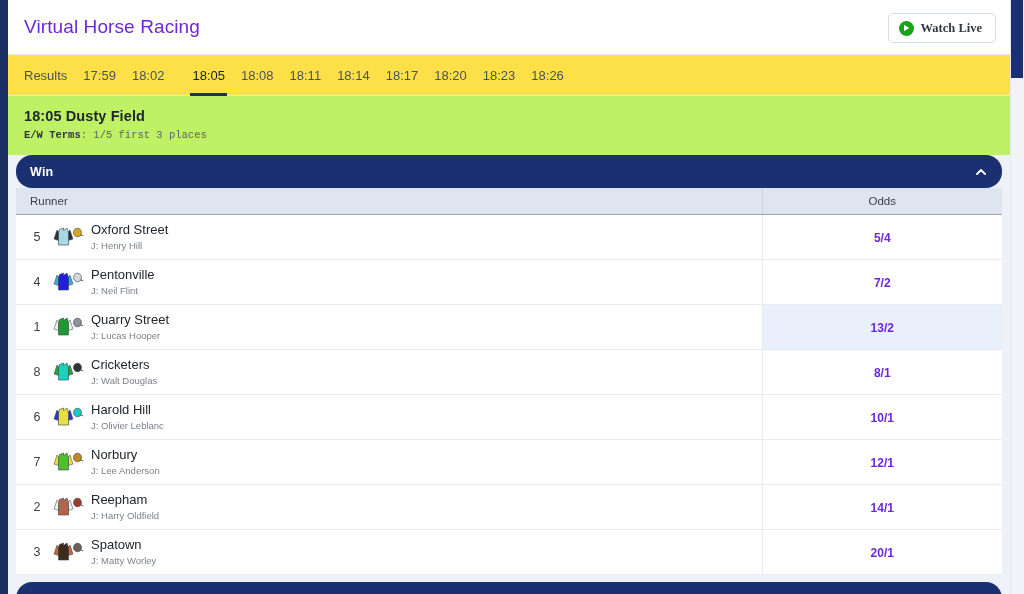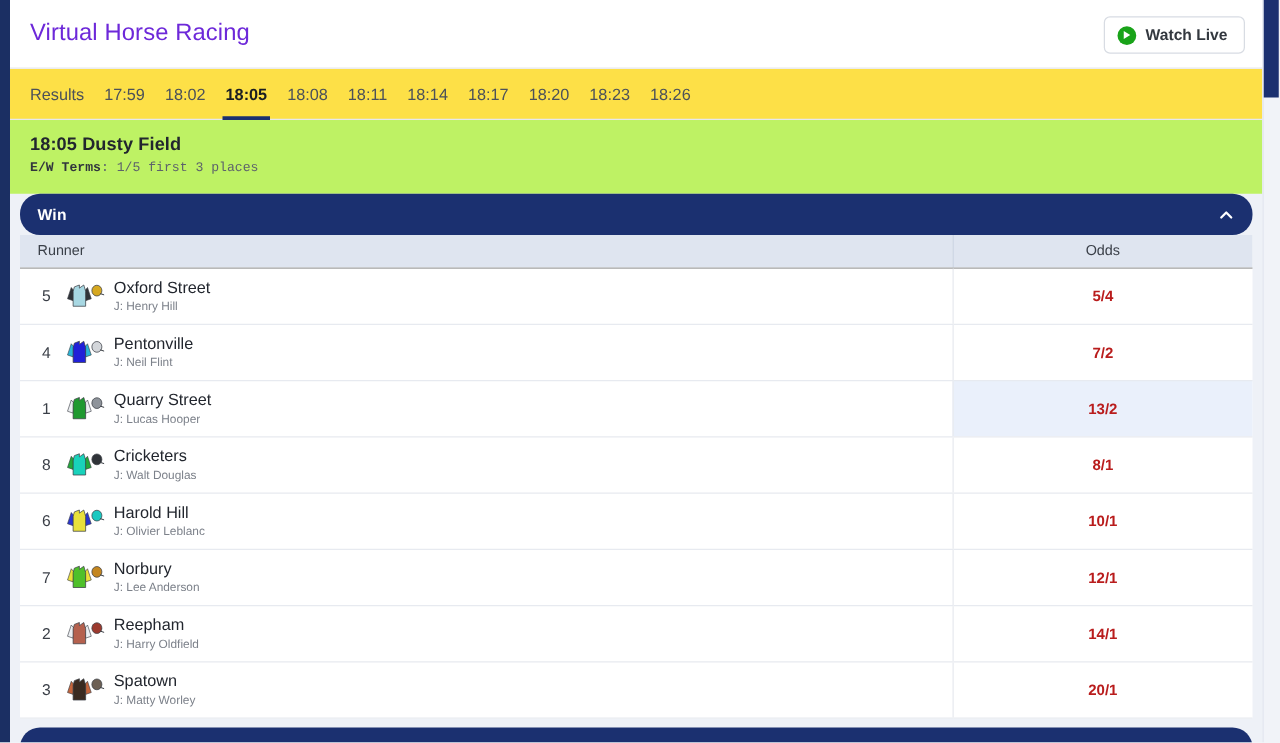--- a/index.html
+++ b/index.html
@@ -68,20 +68,21 @@
     padding: 0 13px 0 10px;
     border: 1px solid #d8dce3;
     border-radius: 5px;
     background: #fff;
     cursor: pointer;
   }
   .watch-live .lbl {
     font-size: 12.5px;
     color: #33383f;
     font-weight: 600;
+    font-family: Liberation Serif, serif;
   }
   .play-dot {
     width: 15px; height: 15px;
     border-radius: 50%;
     background: #19a319;
     display: flex; align-items: center; justify-content: center;
     flex: 0 0 auto;
   }
   .play-dot svg { display: block; }
 
@@ -100,21 +101,22 @@
     padding: 0 8px;
     font-size: 13px;
     color: #4c5159;
     cursor: pointer;
     position: relative;
     white-space: nowrap;
   }
   .tab.first { padding-left: 2px; }
   .tab.active {
     color: #1a1d22;
-    font-weight: 700;
+    font-weight: 400;
+    margin-left: 12px;
   }
   .tab.active::after {
     content: "";
     position: absolute;
     left: 6px; right: 6px; bottom: -1px;
     height: 3px;
     background: #1b3070;
   }
 
   
@@ -187,21 +189,21 @@
   td.runner-cell { padding-left: 8px; }
   td.odds-cell {
     text-align: center;
     border-left: 1px solid #e7eaf0;
     cursor: pointer;
   }
   td.odds-cell.hl { background: #eaf0fb; margin-left: 40px; }
   .odds-val {
     font-size: 12px;
     font-weight: 700;
-    color: #b91c1c;
+    color: #6d28d9;
   }
 
   .runner-row { display: flex; align-items: center; gap: 0; }
   .saddle {
     width: 26px;
     text-align: center;
     font-size: 12.5px;
     color: #3a3f47;
     flex: 0 0 26px;
   }

